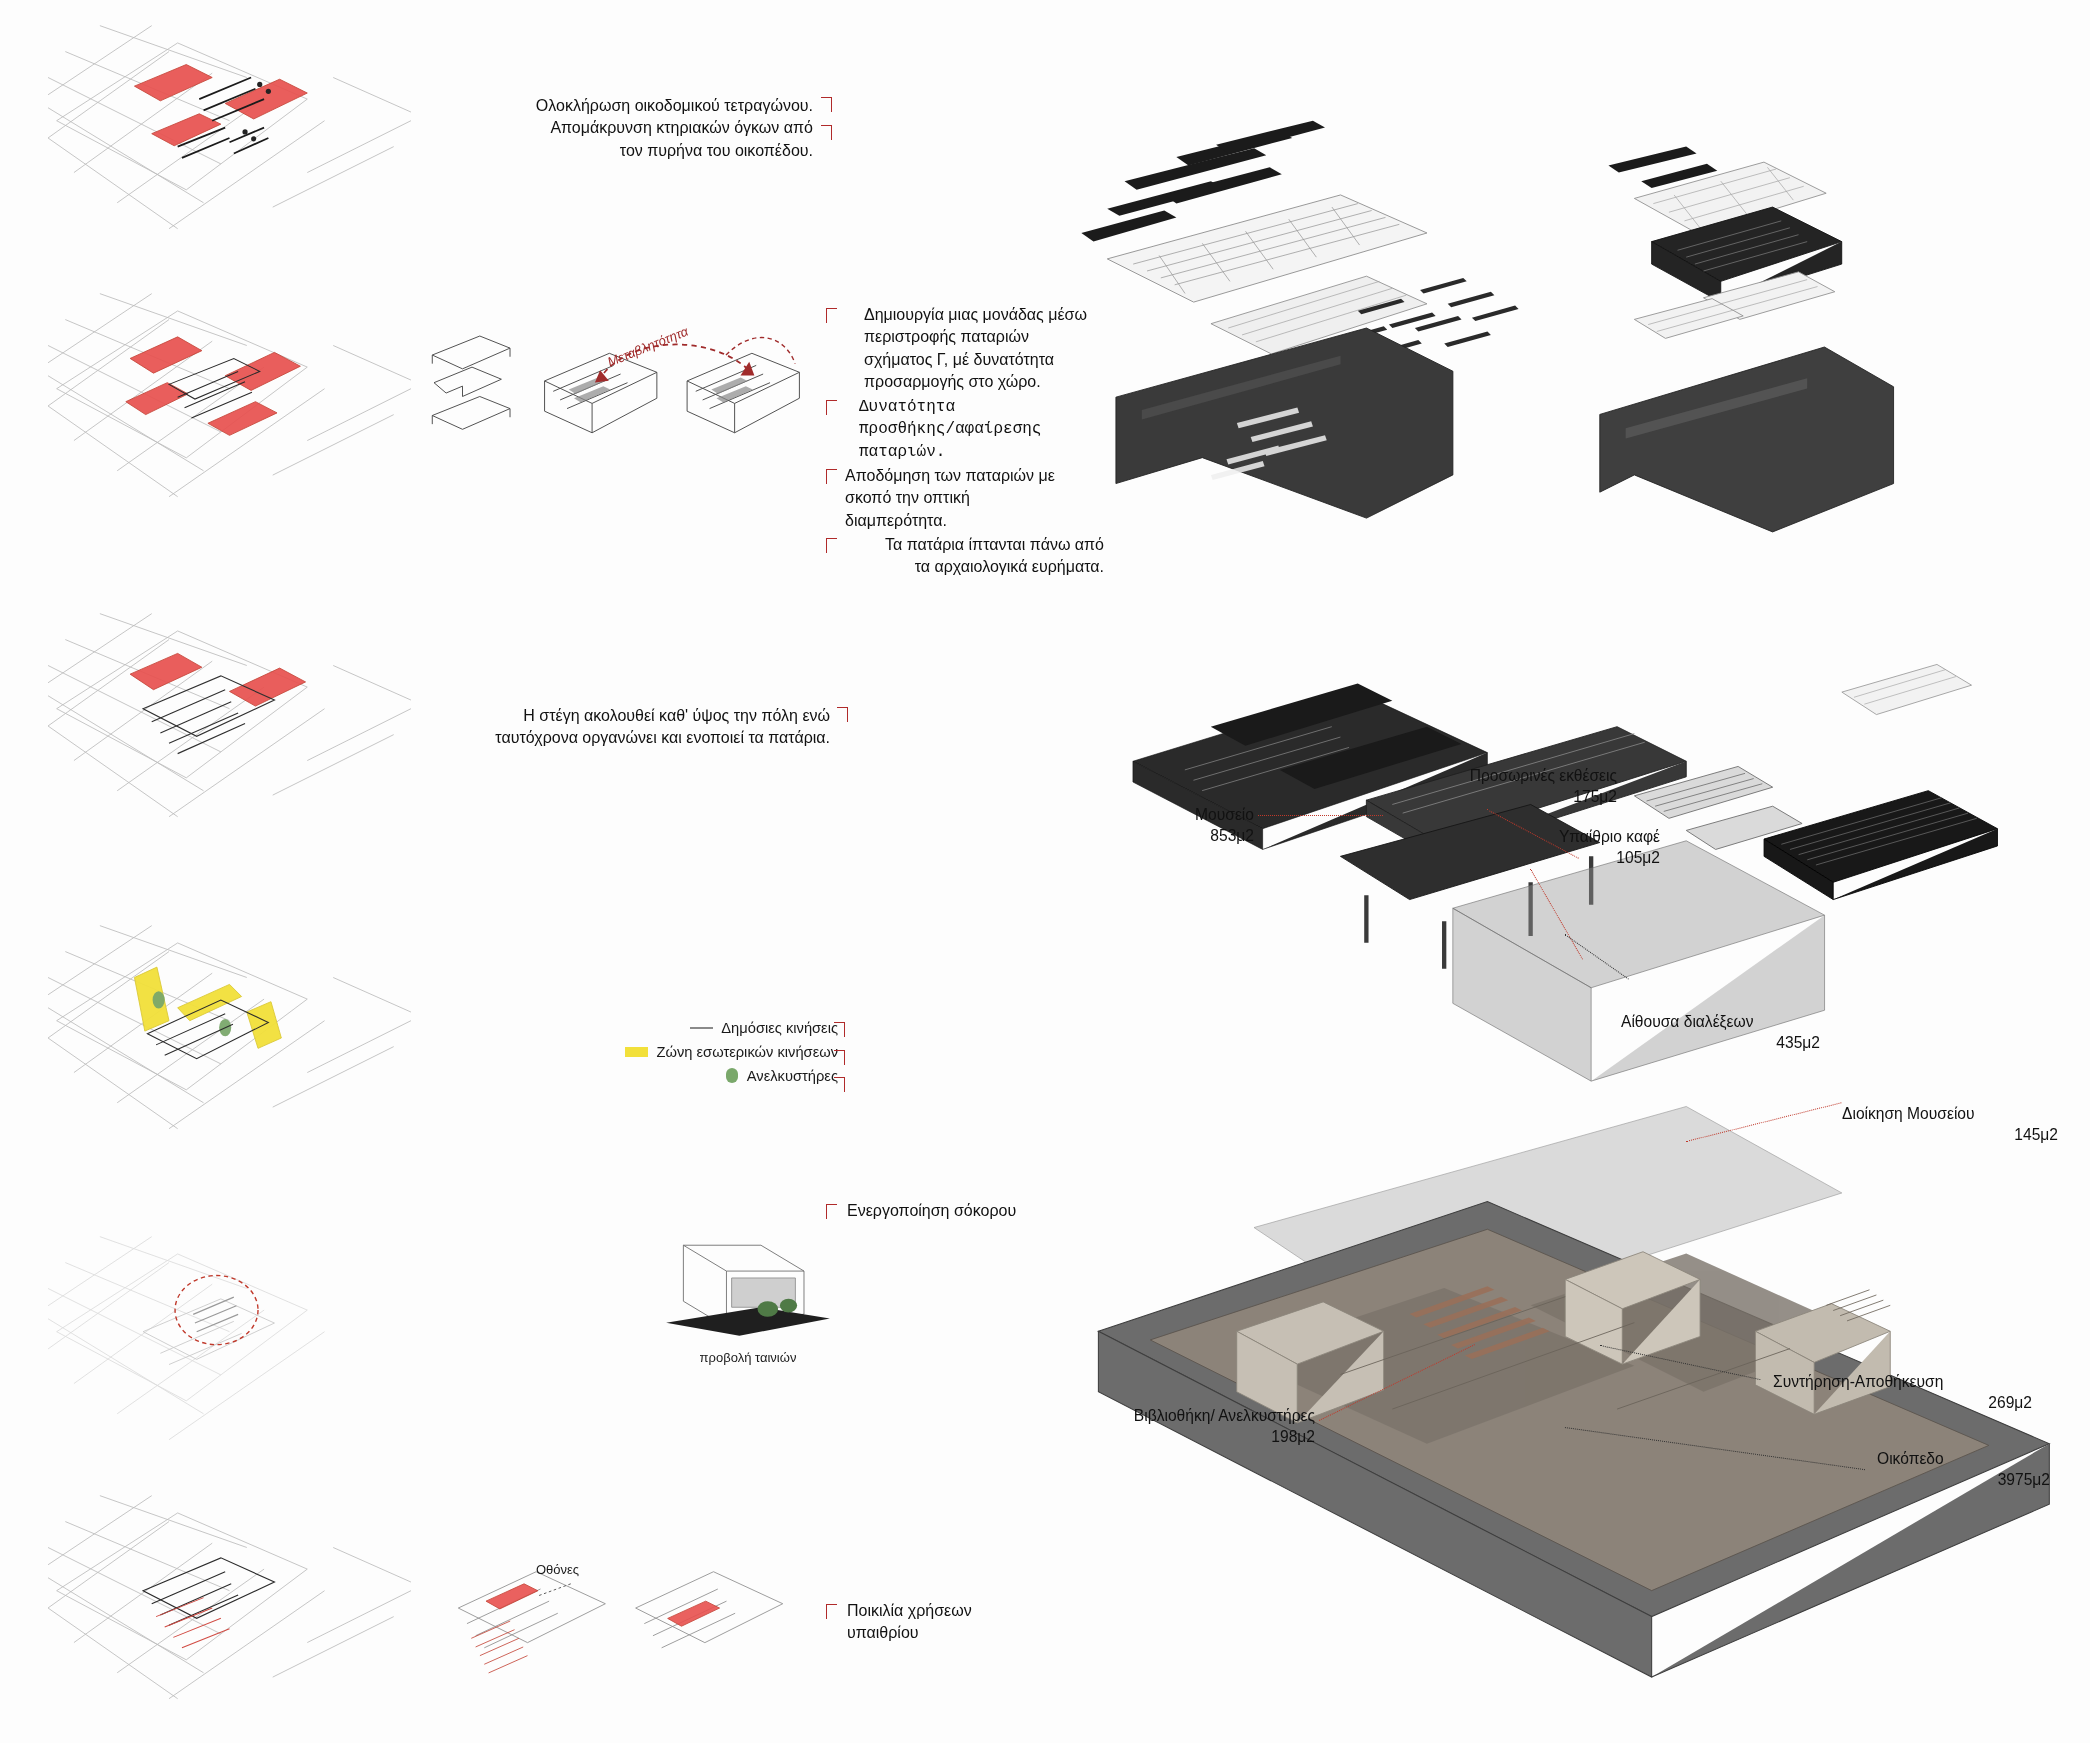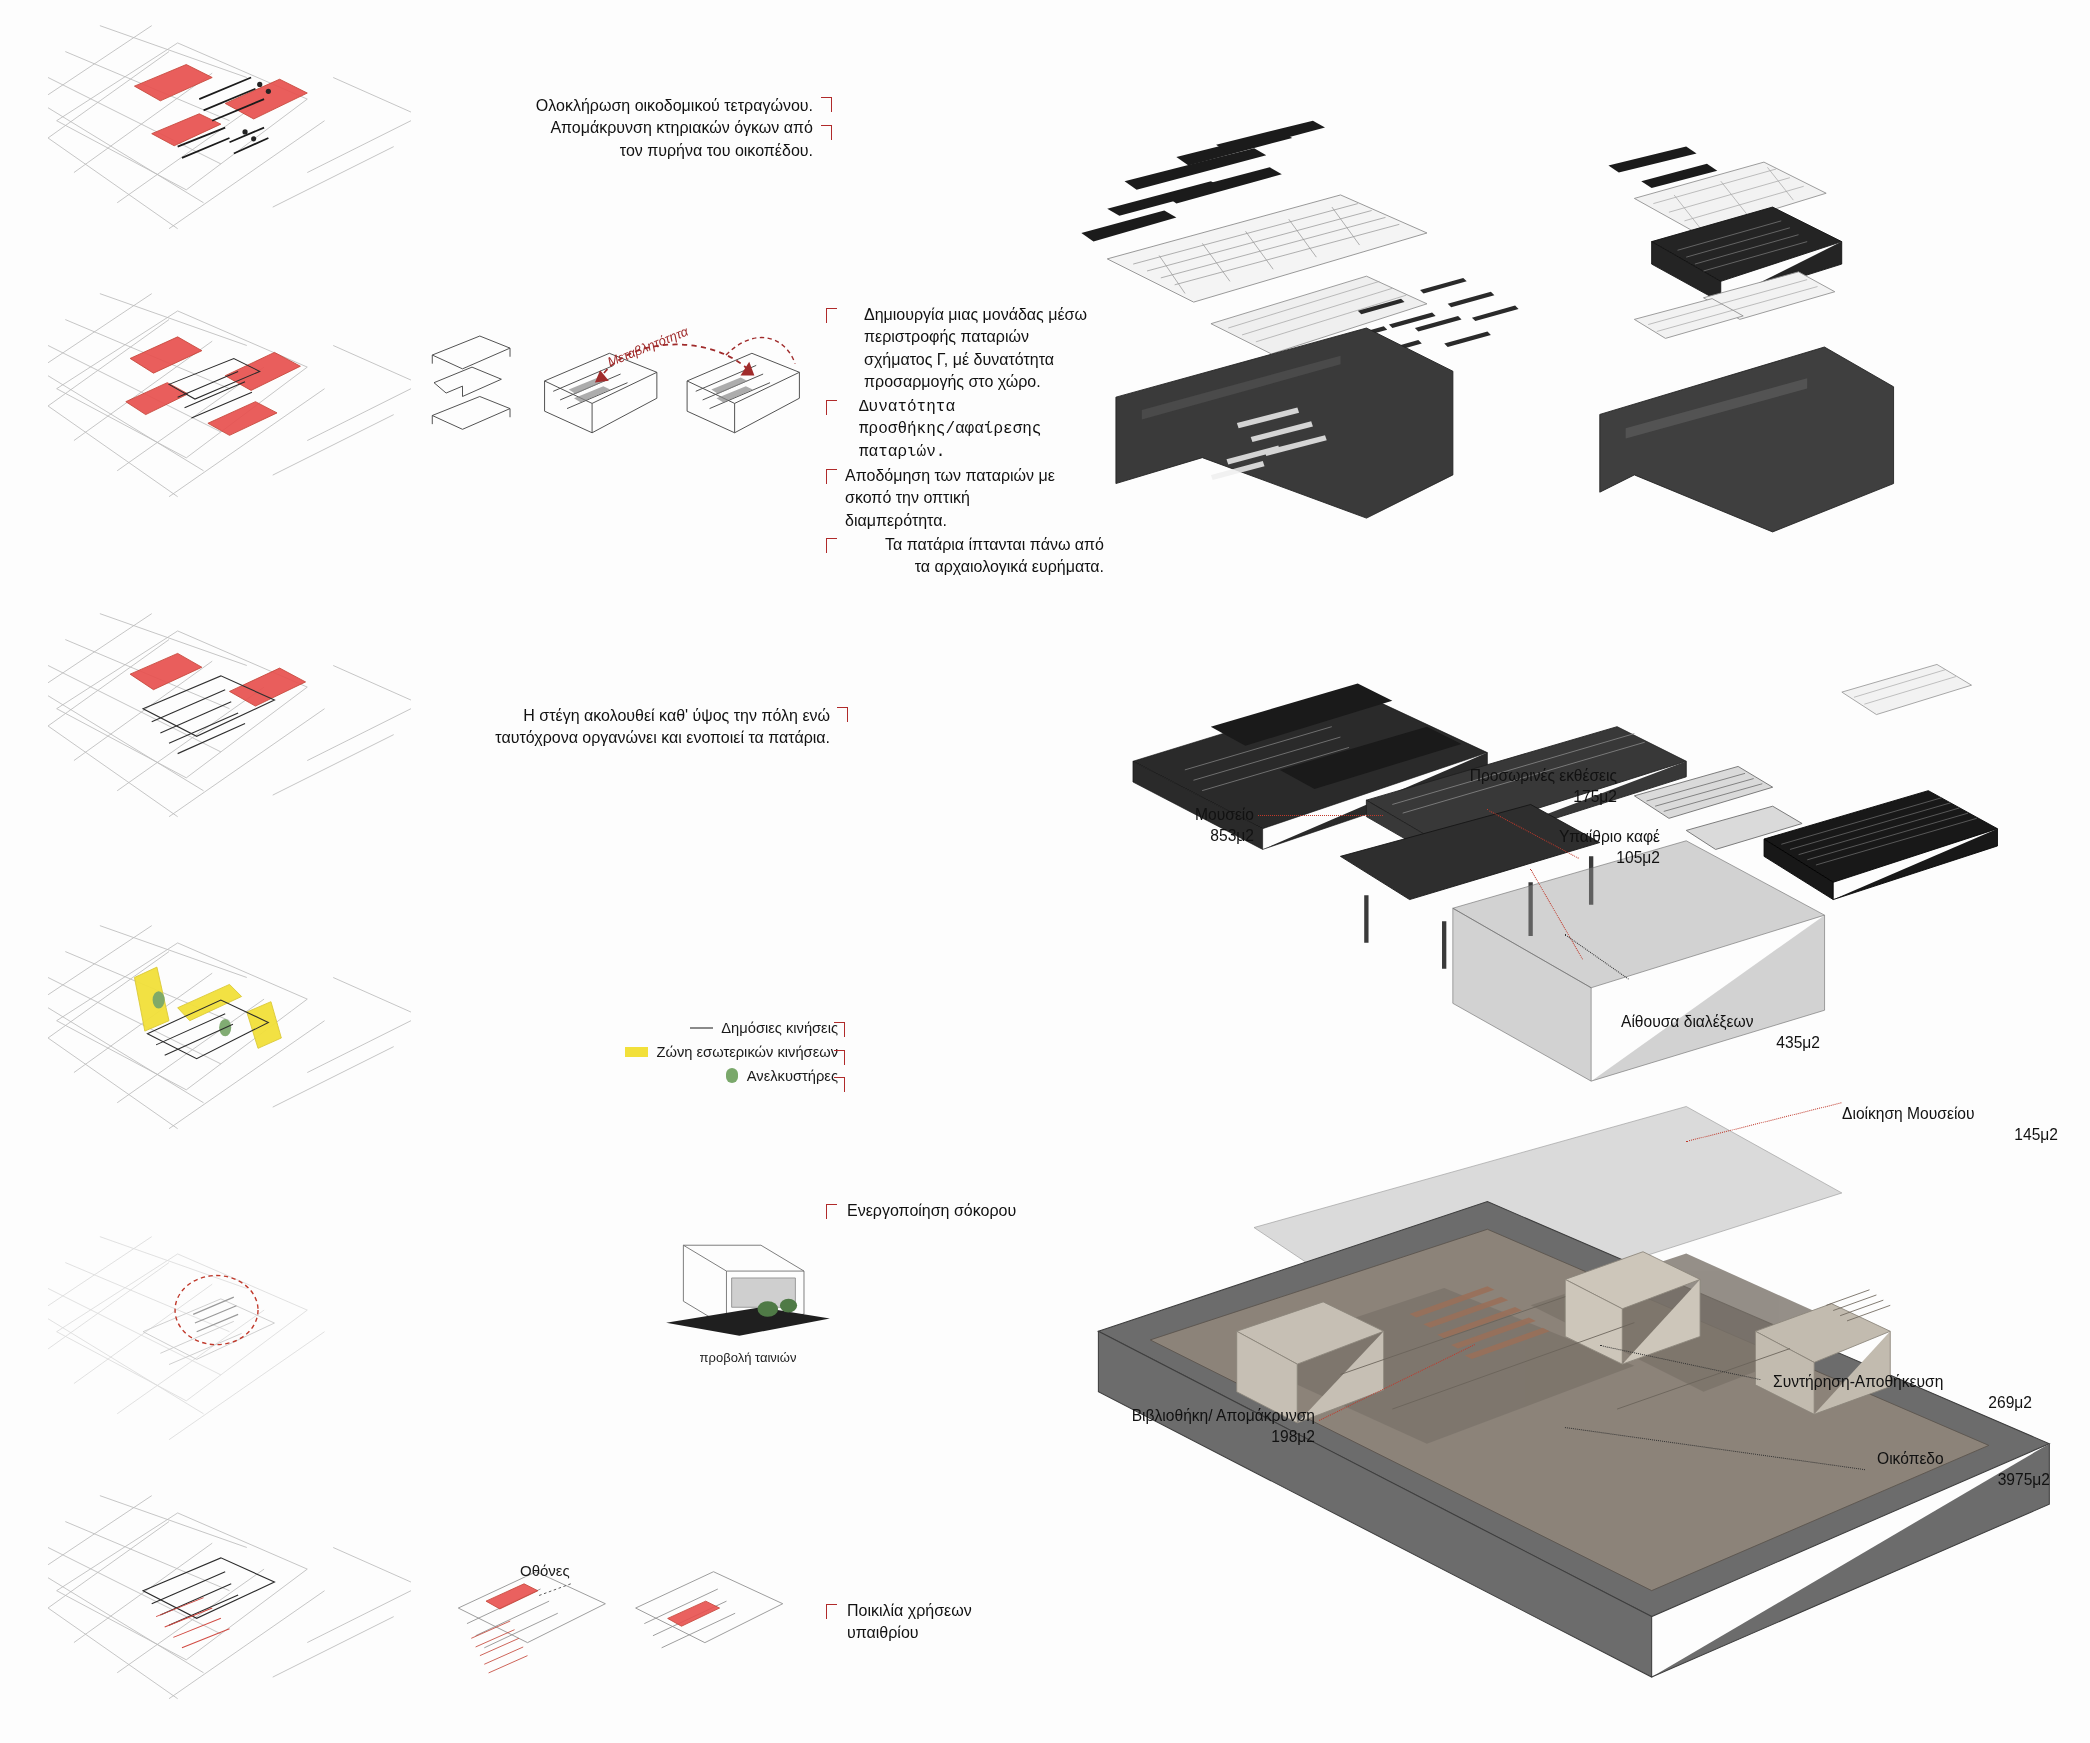--- a/index.html
+++ b/index.html
@@ -366,21 +366,21 @@
         <path d="M235 78 L320 38 M245 92 L330 52 M255 106 L340 66"></path>
       </g>
       <g fill="#e8514f" opacity="0.9" stroke="#c0392b">
         <path d="M262 72 L306 52 L322 60 L278 81 Z"></path>
       </g>
       <g stroke="#444" stroke-width="1" fill="none" stroke-dasharray="3 3">
         <path d="M150 32 L112 46"></path>
       </g>
     </svg>
   </div>
-  <div class="abs" style="left:520px; top:1562px; font-size:15px;">Οθόνες</div>
+  <div class="abs" style="left:536px; top:1562px; font-size:13px;">Οθόνες</div>
 
   <div class="bracket" style="left:826px; top:1604px;"></div>
   <div class="midtext lbl" style="left:847px; top:1600px; width:225px;">
     <div>Ποικιλία χρήσεων</div>
     <div>υπαιθρίου</div>
   </div>
 
   <div class="rightwrap">
 
     <svg width="1003" height="553" viewBox="0 0 1160 640" style="position:absolute; left:0; top:86px;">
@@ -625,21 +625,21 @@
     </div>
     <div class="dotline-dark" style="left:519px; top:1319px; width:164px; transform:rotate(12deg);"></div>
 
     <div class="annot txt-left" style="left:796px; top:1422px; width:199px;">
       <span>Οικόπεδο</span>
       <span class="area txt-right" style="display:block; width:173px;">3975μ2</span>
     </div>
     <div class="dotline-dark" style="left:484px; top:1401px; width:303px; transform:rotate(8deg);"></div>
 
     <div class="annot txt-right" style="left:-43px; top:1379px; width:277px;">
-      <span>Βιβλιοθήκη/ Απομάκρυνση</span>
+      <span>Βιβλιοθήκη/ Ανελκυστήρες</span>
       <span class="area">198μ2</span>
     </div>
     <div class="dotline" style="left:238px; top:1394px; width:173px; transform:rotate(-26deg);"></div>
 
   </div>
 
 </div>
 
 
 </body></html>

